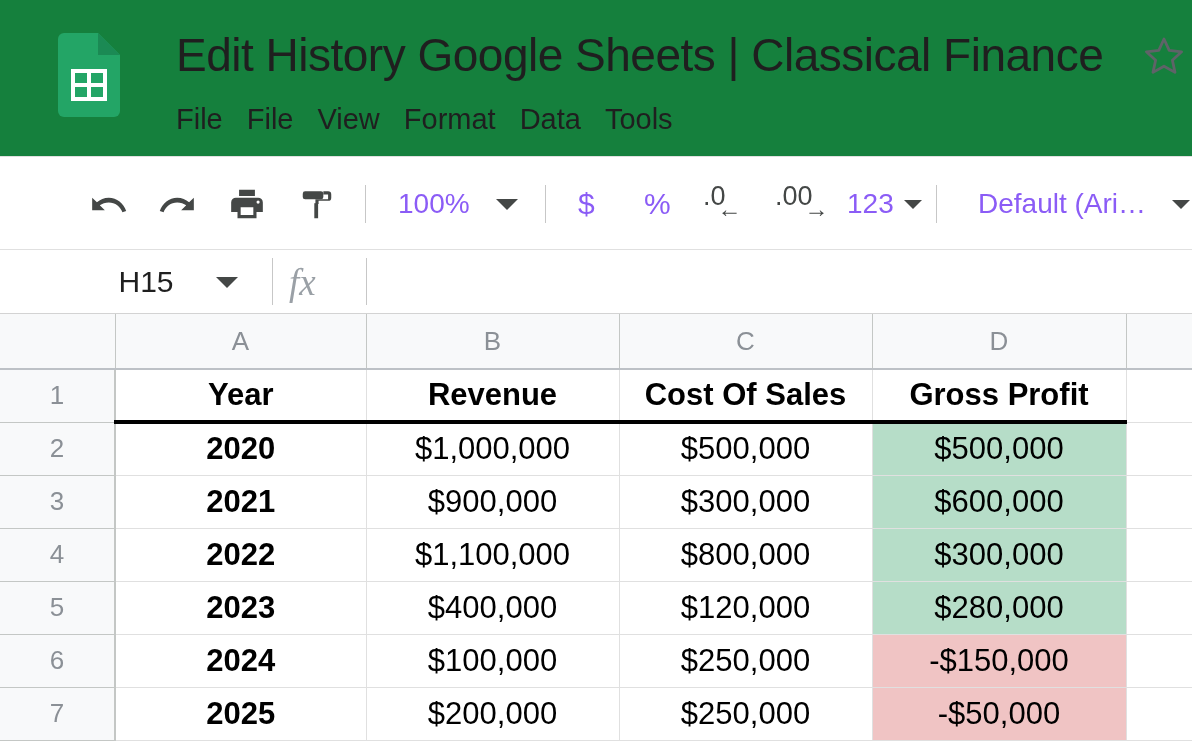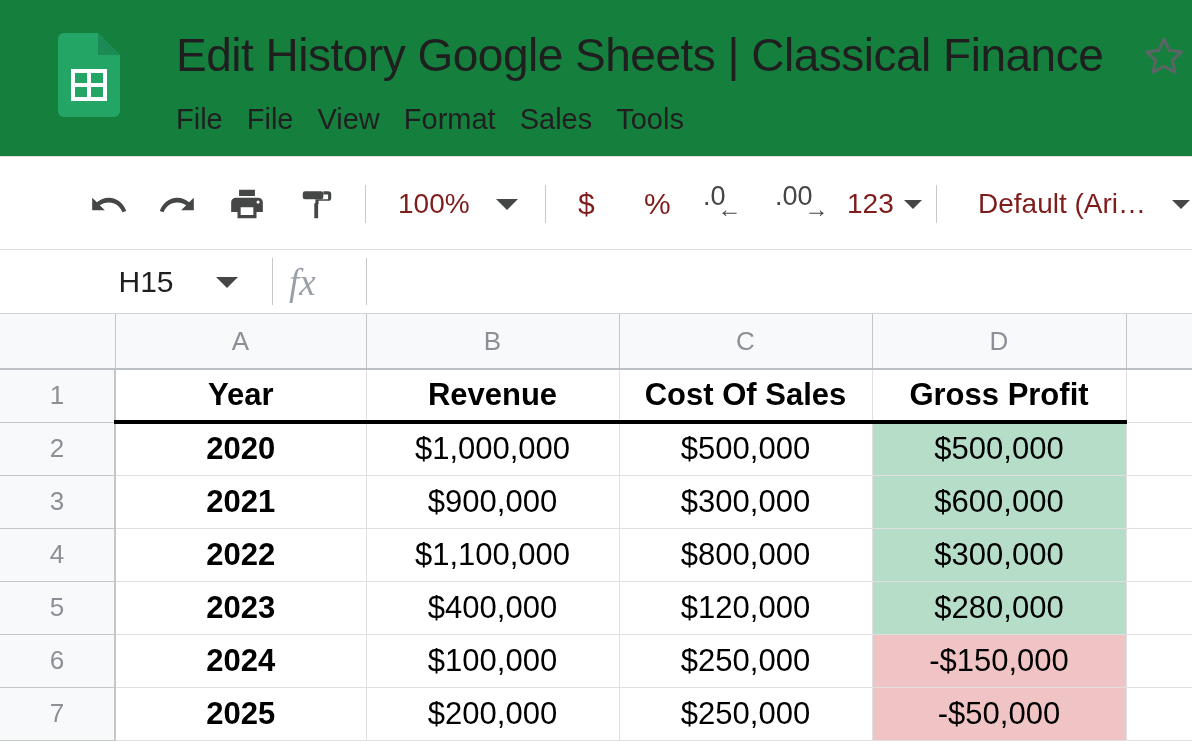--- a/index.html
+++ b/index.html
@@ -95,21 +95,21 @@
     height: 38px;
     background: #c7c7c7;
   }
   .tb-text {
     position: absolute;
     top: 22px;
     height: 50px;
     display: flex;
     align-items: center;
     font-size: 27px;
-    color: #7f1d1d;
+    color: #8b5cf6;
     cursor: pointer;
     white-space: nowrap;
   }
   .caret {
     width: 0; height: 0;
     border-left: 11px solid transparent;
     border-right: 11px solid transparent;
     border-top: 11px solid #444746;
   }
   .caret-sm {
@@ -280,21 +280,21 @@
     <svg viewBox="0 0 24 24" xmlns="http://www.w3.org/2000/svg">
       <path d="M12 3.5 L14.6 9.2 L20.8 9.9 L16.2 14.1 L17.5 20.2 L12 17.1 L6.5 20.2 L7.8 14.1 L3.2 9.9 L9.4 9.2 Z" fill="none" stroke="#5f6368" stroke-width="1.4" stroke-linejoin="round"></path>
     </svg>
   </div>
 
   <div class="menubar">
     <div class="menu-item">File</div>
     <div class="menu-item">File</div>
     <div class="menu-item">View</div>
     <div class="menu-item">Format</div>
-    <div class="menu-item">Sales</div>
+    <div class="menu-item">Data</div>
     <div class="menu-item">Tools</div>
   </div>
 </div>
 
 <div class="toolbar">
 
   <div class="tb-icon" style="left:83px;">
     <svg width="38" height="38" viewBox="0 0 24 24" xmlns="http://www.w3.org/2000/svg">
       <path d="M12.5 8c-2.9 0-5.5 1.1-7.5 2.9L2 8v8h8l-3.2-3.2C8.3 11.7 10.3 11 12.5 11c4 0 7.4 2.6 8.6 6.2l2.4-.8C21.9 11.7 17.6 8 12.5 8z" fill="#444746"></path>
     </svg>

